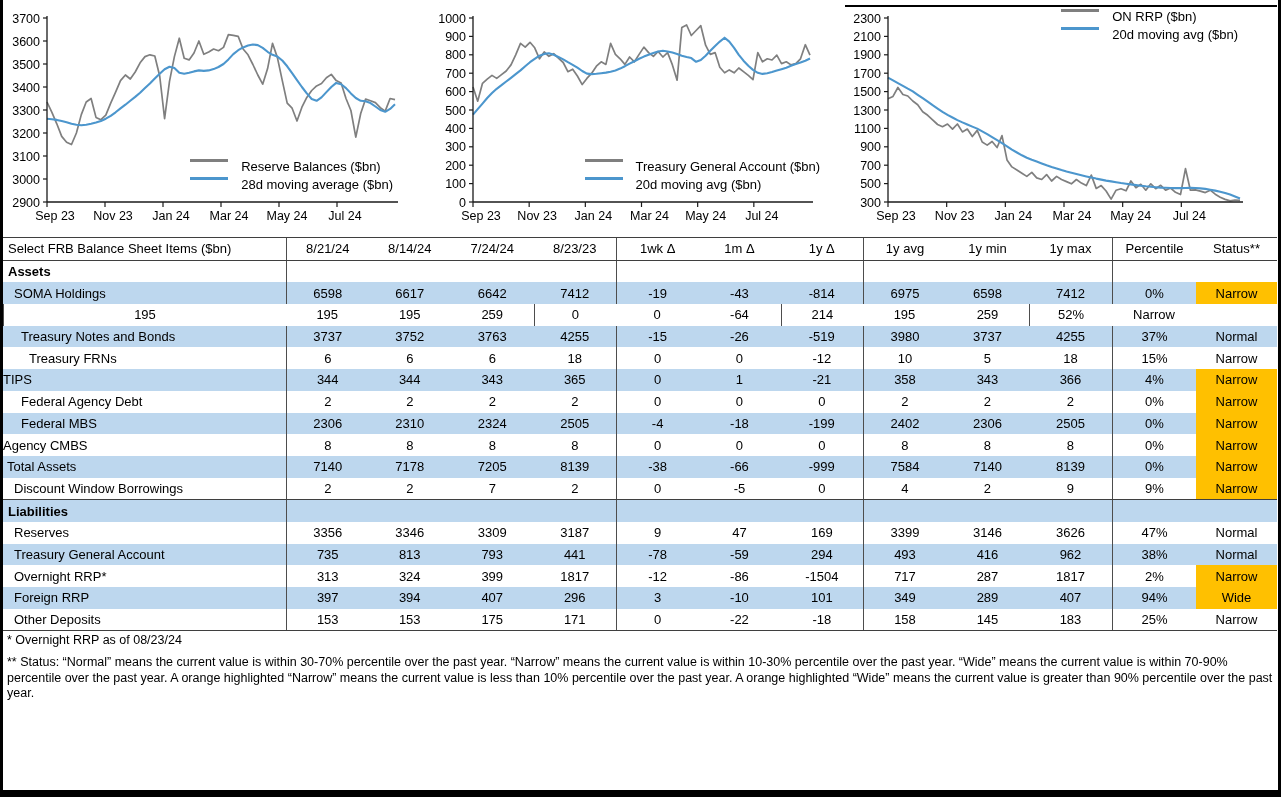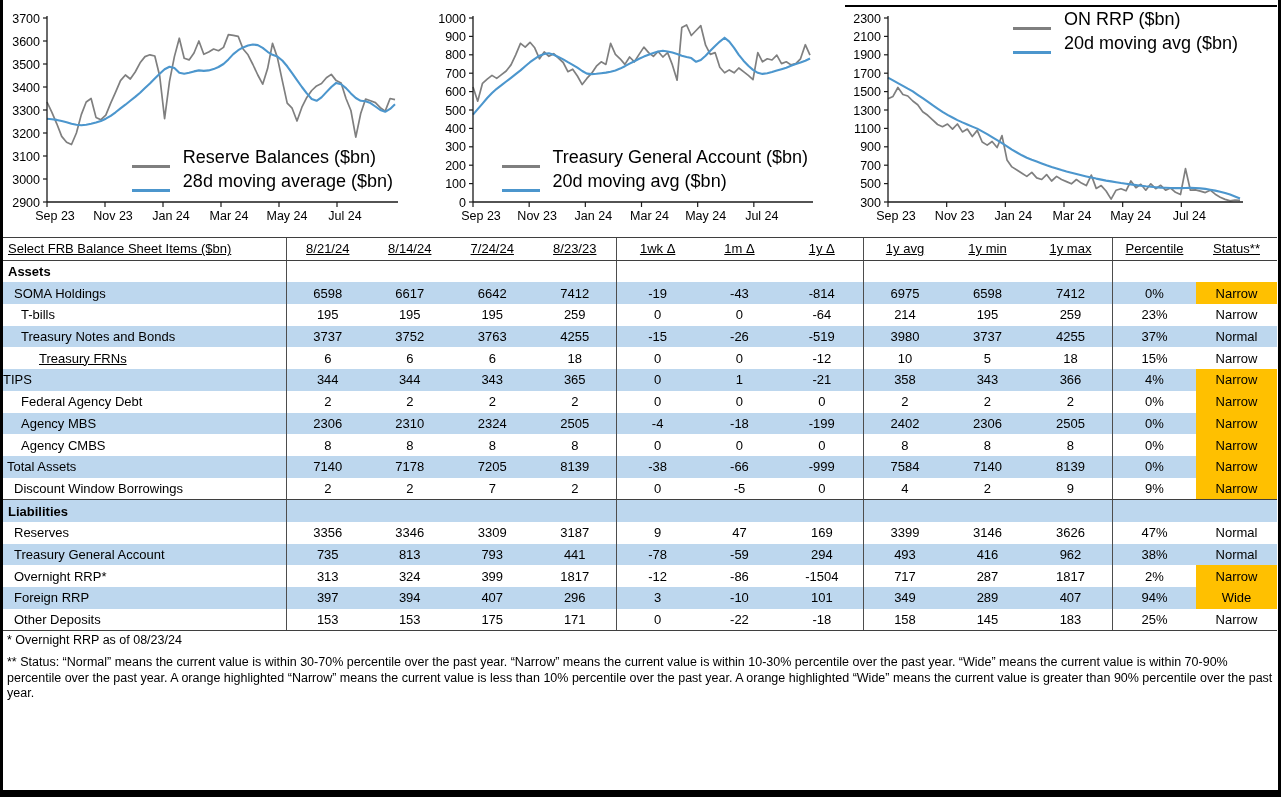--- a/index.html
+++ b/index.html
@@ -12,31 +12,31 @@
 
   
   .charts-row { position:absolute; top:4px; left:0; width:100%; height:230px; }
   .chart { position:absolute; top:0; height:230px; }
   #chart-0 { left:2px;   width:424px; }
   #chart-1 { left:428px; width:413px; }
   #chart-2 { left:843px; width:428px; }
   .chart svg { position:absolute; left:0; top:0; }
   .chart text { font-family:"Liberation Sans", sans-serif; font-size:12.5px; fill:#000; }
   .legend { position:absolute; display:flex; flex-direction:column; gap:3px; }
-  .legend-row { display:flex; align-items:flex-end; gap:13px; justify-content:flex-start; font-size:18px; white-space:nowrap; }
+  .legend-row { display:flex; align-items:flex-start; gap:13px; justify-content:flex-start; font-size:13px; white-space:nowrap; }
   .swatch { width:38px; height:3px; flex:0 0 38px; }
 
   
   .bs-table { position:absolute; top:237px; left:0; width:1274px;
     border-top:1.5px solid #3f3f3f; border-bottom:1.5px solid #3f3f3f; }
   .trow { display:grid;
     grid-template-columns:283px 82.5px 82.5px 82.5px 82.5px 82.3px 82.3px 82.4px 83px 83px 83px 84px 81px;
     height:21.7px; font-size:13px; }
   .trow.shade { background:#BDD7EE; }
-  .trow.header-row { border-bottom:1.5px solid #3f3f3f;text-decoration:underline; }
+  .trow.header-row { border-bottom:1.5px solid #3f3f3f; }
   .trow.top-border { border-top:1.5px solid #3f3f3f; }
   .cell { display:flex; align-items:center; justify-content:center; height:100%; overflow:hidden; white-space:nowrap; }
   .cell.label { justify-content:flex-start; }
   .b-left { border-left:1.5px solid #4d4d4d; }
   .bold { font-weight:bold; }
   .status-hl { background:#FFC000; }
 
   
   .notes { position:absolute; top:633px; left:4px; width:1266px; font-size:12.5px; line-height:1.22; }
   .notes > div { margin-bottom:7px; }
@@ -130,21 +130,21 @@
           <text x="106.16666666666666" y="216" text-anchor="middle">Nov 23</text>
           <line x1="154.33333333333331" y1="198" x2="154.33333333333331" y2="203" stroke="#1a1a1a" stroke-width="1.2"></line>
           <text x="162.33333333333331" y="216" text-anchor="middle">Jan 24</text>
           <line x1="210.5" y1="198" x2="210.5" y2="203" stroke="#1a1a1a" stroke-width="1.2"></line>
           <text x="218.5" y="216" text-anchor="middle">Mar 24</text>
           <line x1="266.66666666666663" y1="198" x2="266.66666666666663" y2="203" stroke="#1a1a1a" stroke-width="1.2"></line>
           <text x="274.66666666666663" y="216" text-anchor="middle">May 24</text>
           <line x1="322.83333333333337" y1="198" x2="322.83333333333337" y2="203" stroke="#1a1a1a" stroke-width="1.2"></line>
           <text x="330.83333333333337" y="216" text-anchor="middle">Jul 24</text>
         </svg>
-        <div class="legend" style="right: 36px; bottom: 42px;">
+        <div class="legend" style="right: 24px; bottom: 42px;">
           <div class="legend-row">
             <div class="swatch" style="background: rgb(127, 127, 127);"></div>
             <span>Treasury General Account ($bn)</span>
           </div>
           <div class="legend-row">
             <div class="swatch" style="background: rgb(76, 150, 205);"></div>
             <span>20d moving avg ($bn)</span>
           </div>
         </div>
       </div>
@@ -242,51 +242,50 @@
         <div class="cell b-left">-19</div>
         <div class="cell">-43</div>
         <div class="cell">-814</div>
         <div class="cell b-left">6975</div>
         <div class="cell">6598</div>
         <div class="cell">7412</div>
         <div class="cell b-left">0%</div>
         <div class="cell status-hl">Narrow</div>
       </div>
       <div class="trow">
-        <div class="cell label" style="padding-left: 18px;">T-bills</div>
         <div class="cell b-left">195</div>
         <div class="cell">195</div>
         <div class="cell">195</div>
         <div class="cell">259</div>
         <div class="cell b-left">0</div>
         <div class="cell">0</div>
         <div class="cell">-64</div>
         <div class="cell b-left">214</div>
         <div class="cell">195</div>
         <div class="cell">259</div>
-        <div class="cell b-left">23%</div>
+        <div class="cell b-left">52%</div>
         <div class="cell">Narrow</div>
       </div>
       <div class="trow shade">
         <div class="cell label" style="padding-left: 18px;">Treasury Notes and Bonds</div>
         <div class="cell b-left">3737</div>
         <div class="cell">3752</div>
         <div class="cell">3763</div>
         <div class="cell">4255</div>
         <div class="cell b-left">-15</div>
         <div class="cell">-26</div>
         <div class="cell">-519</div>
         <div class="cell b-left">3980</div>
         <div class="cell">3737</div>
         <div class="cell">4255</div>
         <div class="cell b-left">37%</div>
         <div class="cell">Normal</div>
       </div>
       <div class="trow">
-        <div class="cell label" style="padding-left: 36px; text-decoration: underline;">Treasury FRNs</div>
+        <div class="cell label" style="padding-left: 26px;">Treasury FRNs</div>
         <div class="cell b-left">6</div>
         <div class="cell">6</div>
         <div class="cell">6</div>
         <div class="cell">18</div>
         <div class="cell b-left">0</div>
         <div class="cell">0</div>
         <div class="cell">-12</div>
         <div class="cell b-left">10</div>
         <div class="cell">5</div>
         <div class="cell">18</div>
@@ -317,36 +316,36 @@
         <div class="cell b-left">0</div>
         <div class="cell">0</div>
         <div class="cell">0</div>
         <div class="cell b-left">2</div>
         <div class="cell">2</div>
         <div class="cell">2</div>
         <div class="cell b-left">0%</div>
         <div class="cell status-hl">Narrow</div>
       </div>
       <div class="trow shade">
-        <div class="cell label" style="padding-left: 18px;">Agency MBS</div>
+        <div class="cell label" style="padding-left: 18px;">Federal MBS</div>
         <div class="cell b-left">2306</div>
         <div class="cell">2310</div>
         <div class="cell">2324</div>
         <div class="cell">2505</div>
         <div class="cell b-left">-4</div>
         <div class="cell">-18</div>
         <div class="cell">-199</div>
         <div class="cell b-left">2402</div>
         <div class="cell">2306</div>
         <div class="cell">2505</div>
         <div class="cell b-left">0%</div>
         <div class="cell status-hl">Narrow</div>
       </div>
       <div class="trow">
-        <div class="cell label" style="padding-left: 18px;">Agency CMBS</div>
+        <div class="cell label" style="">Agency CMBS</div>
         <div class="cell b-left">8</div>
         <div class="cell">8</div>
         <div class="cell">8</div>
         <div class="cell">8</div>
         <div class="cell b-left">0</div>
         <div class="cell">0</div>
         <div class="cell">0</div>
         <div class="cell b-left">8</div>
         <div class="cell">8</div>
         <div class="cell">8</div>

